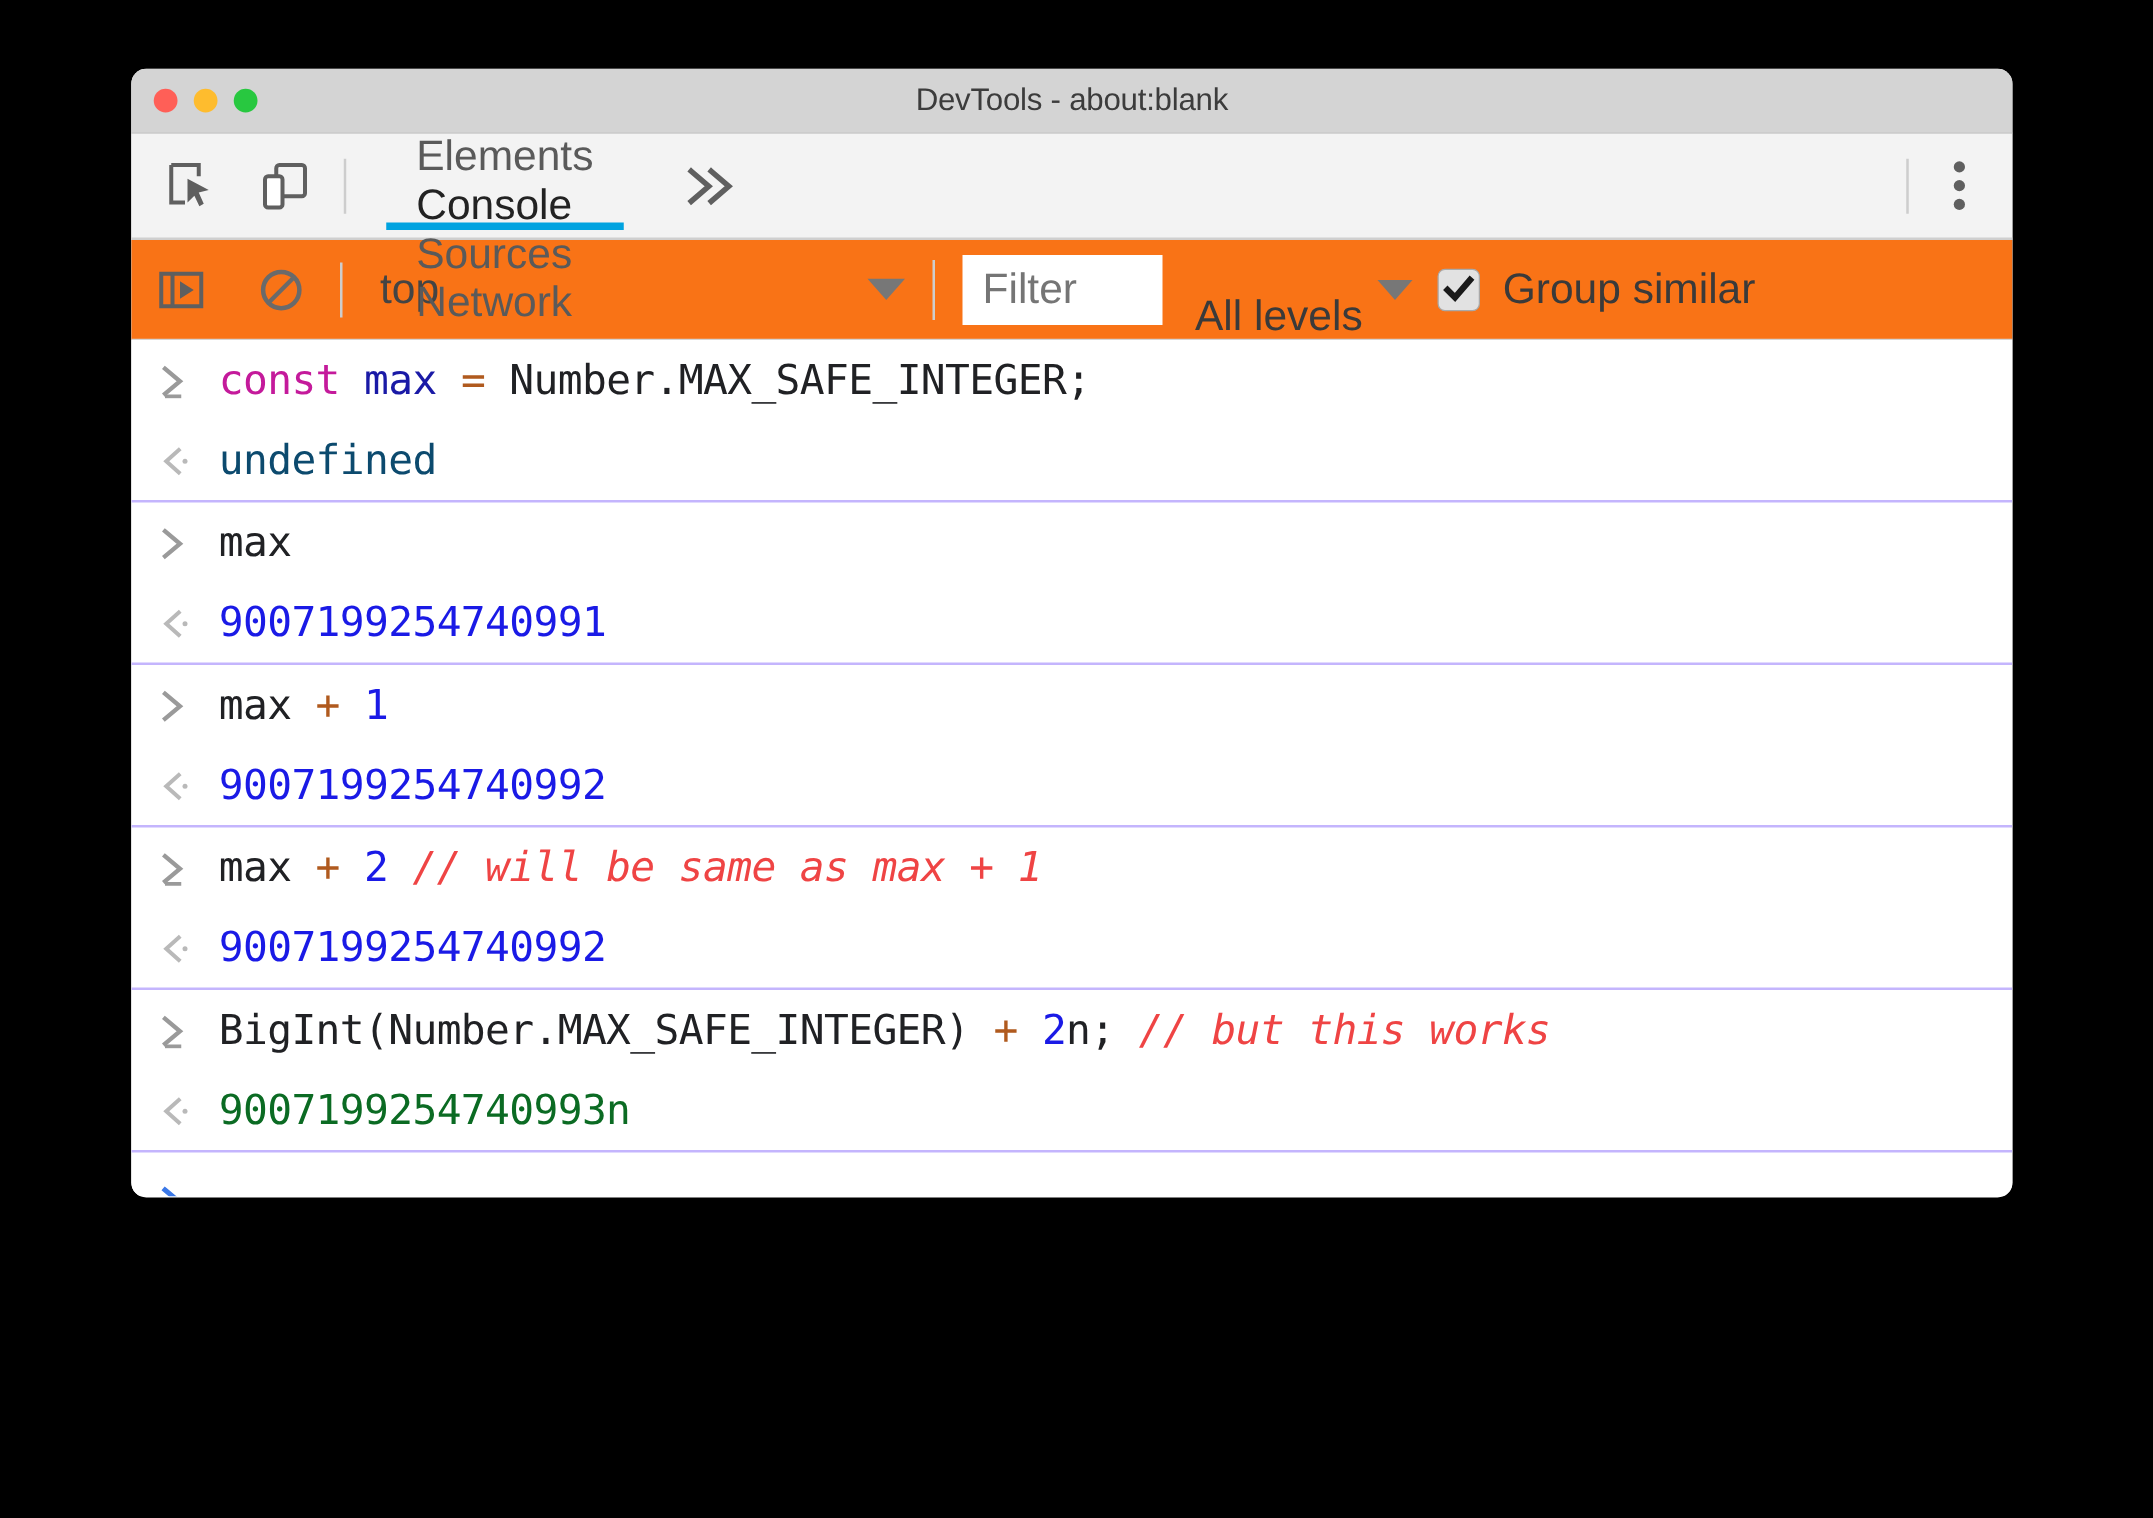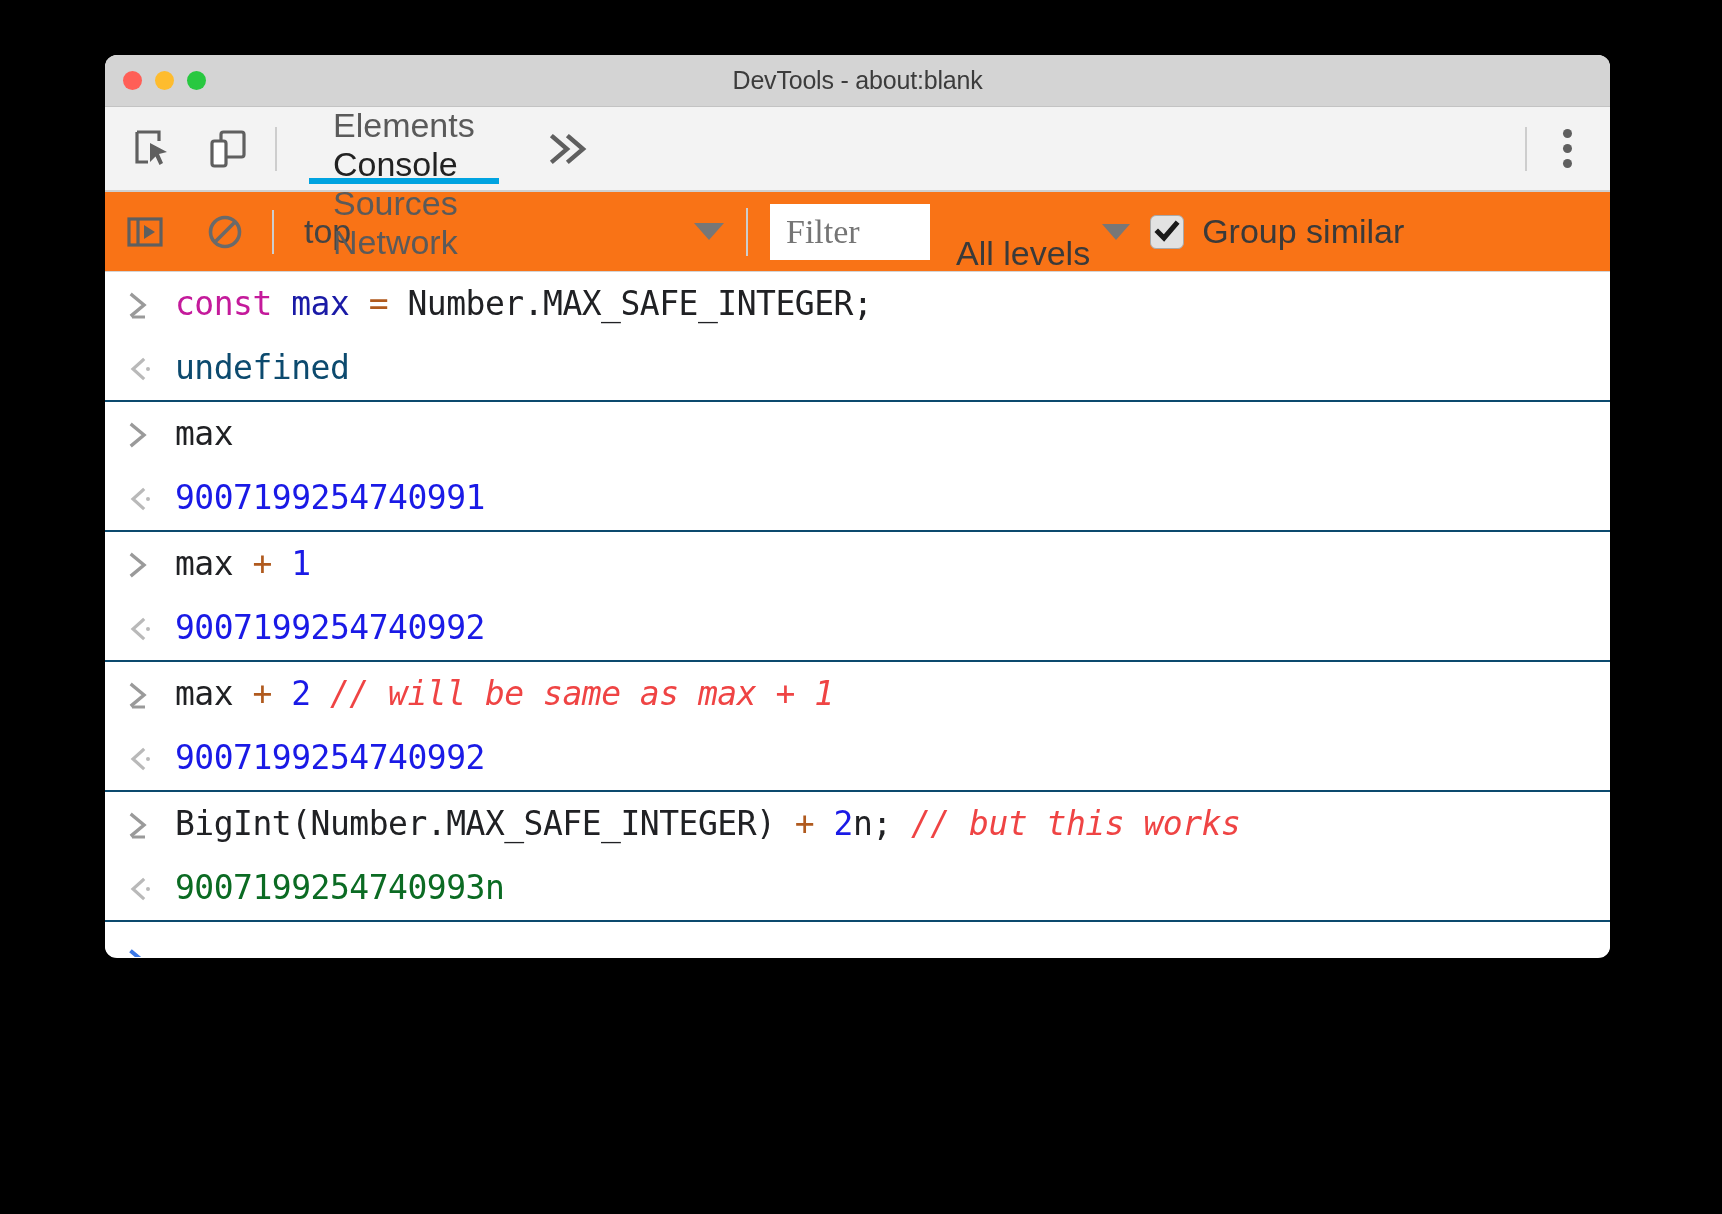--- a/index.html
+++ b/index.html
@@ -206,21 +206,21 @@
     height: 48px;
     background: #cdcdcd;
     margin: 0 22px;
   }
   .filter-input {
     background: #ffffff;
     border: none;
     outline: none;
     font-size: 34px;
     color: #6e6e6e;
-    font-family: Liberation Serif, serif;
+    font-family: Liberation Sans, sans-serif;
     padding: 8px 16px;
     width: 160px;
     height: 56px;
     box-sizing: border-box;
   }
   .levels {
     display: flex;
     align-items: center;
     margin-left: 26px;
     cursor: pointer;
@@ -256,21 +256,21 @@
     white-space: nowrap;
   }
 
   
   .console {
     background: #ffffff;
     height: 685px;
     overflow: hidden;
   }
   .group {
-    border-bottom: 2px solid #0c4a6e;
+    border-bottom: 2px solid #c4b5fd;
   }
   .cline {
     display: flex;
     align-items: center;
     min-height: 56px;
     padding: 4px 0 4px 0;
   }
   .gutter {
     width: 70px;
     min-width: 70px;

